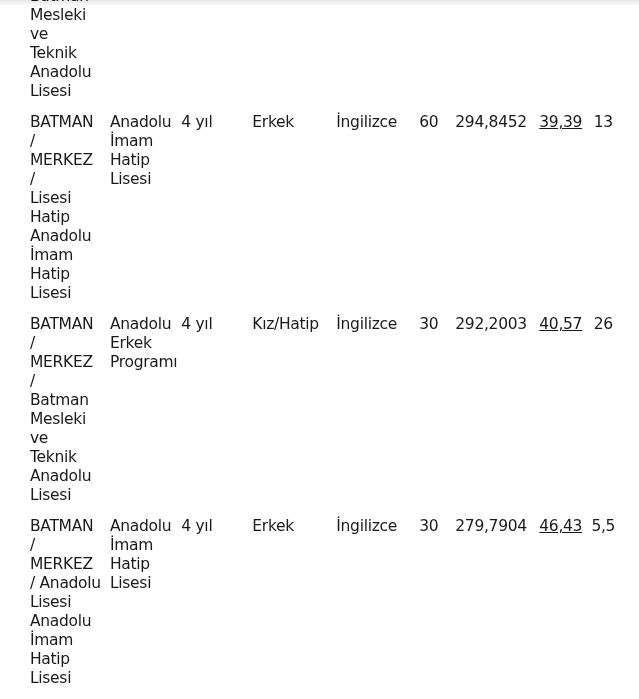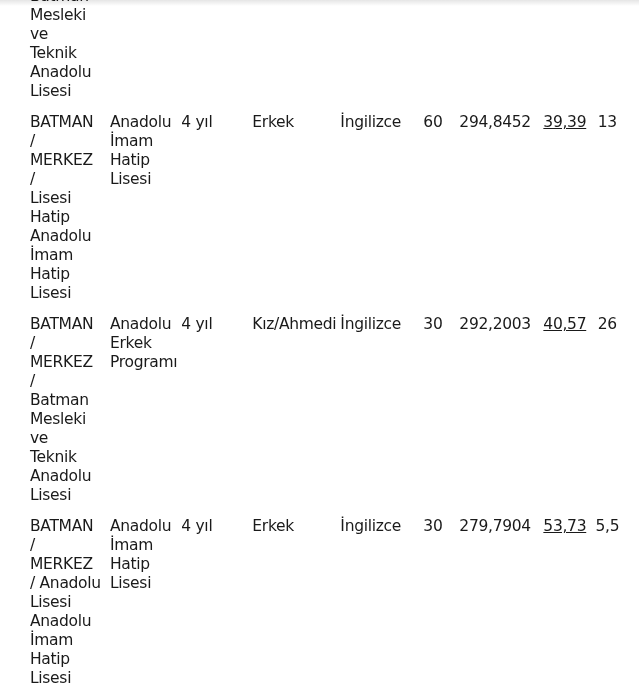--- a/index.html
+++ b/index.html
@@ -126,21 +126,21 @@
           <div>Teknik</div>
           <div>Anadolu</div>
           <div>Lisesi</div>
         </td>
         <td class="c-type">
           <div>Anadolu</div>
           <div>Erkek</div>
           <div>Programı</div>
         </td>
         <td class="c-dur">4 yıl</td>
-        <td class="c-gender">Kız/Ahmedi</td>
+        <td class="c-gender">Kız/Hatip</td>
         <td class="c-lang">İngilizce</td>
         <td class="c-quota">30</td>
         <td class="c-score">292,2003</td>
         <td class="c-pct">40,57</td>
         <td class="c-last">26</td>
       </tr>
 
       <tr class="row">
         <td class="c-school">
           <div>BATMAN</div>
@@ -157,18 +157,18 @@
           <div>Anadolu</div>
           <div>İmam</div>
           <div>Hatip</div>
           <div>Lisesi</div>
         </td>
         <td class="c-dur">4 yıl</td>
         <td class="c-gender">Erkek</td>
         <td class="c-lang">İngilizce</td>
         <td class="c-quota">30</td>
         <td class="c-score">279,7904</td>
-        <td class="c-pct">53,73</td>
+        <td class="c-pct">46,43</td>
         <td class="c-last">5,5</td>
       </tr>
     </tbody>
   </table>
 </div>
 
 </body></html>

